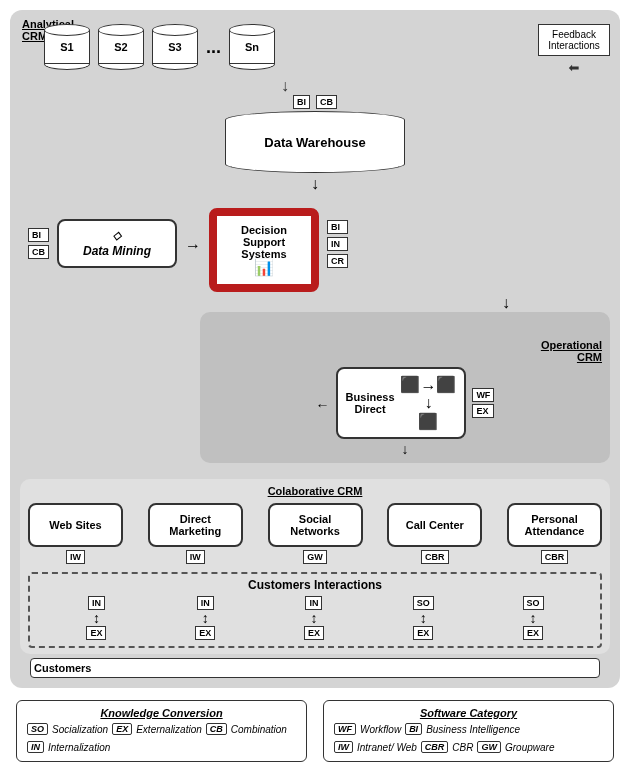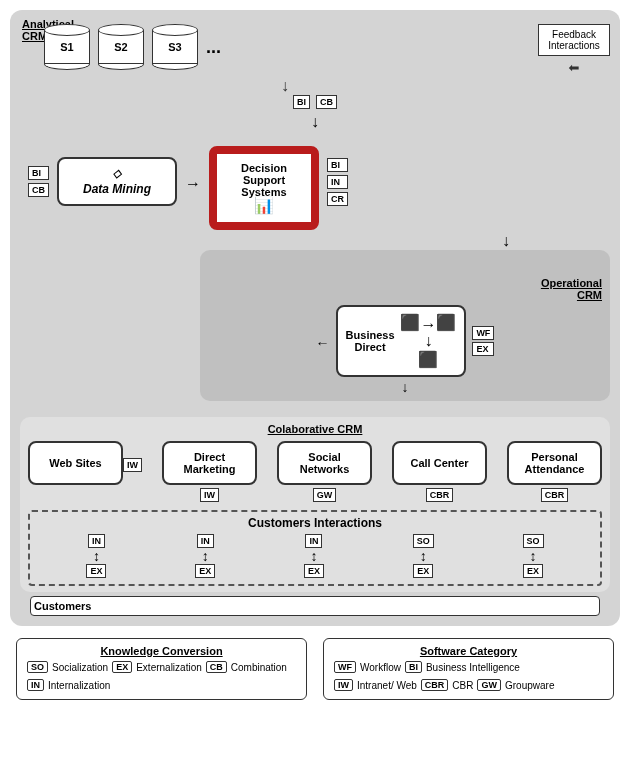--- a/index.html
+++ b/index.html
@@ -217,20 +217,21 @@
       margin-left: 10px;
       margin-right: 10px;
     }
 
     
     .legend-section {
       display: flex;
       gap: 16px;
       margin-top: 12px;
       padding: 0 6px;
+      font-style: italic;
     }
     .legend-box {
       border: 1.5px solid #333;
       border-radius: 6px;
       background: #fff;
       padding: 6px 10px;
       flex: 1;
     }
     .legend-title {
       font-size: 11px;
@@ -321,39 +322,53 @@
         <div class="cylinder">
           <div class="cylinder-top"></div>
           <div class="cylinder-body">
               <span>S3</span>
             </div>
           <div class="cylinder-bottom"></div>
         </div>
 
         <div style="font-size:18px; font-weight:bold; padding-bottom:12px;">...</div>
 
+        <div class="cylinder">
+          <div class="cylinder-top"></div>
+          <div class="cylinder-body">
+              <span>Sn</span>
+            </div>
+          <div class="cylinder-bottom"></div>
+        </div>
       </div>
 
       <div style="display:flex; flex-direction:column; align-items:center;">
         <div class="feedback-box" style="font-size:10px; white-space:pre-line; text-align:center;"><span style="white-space:pre-line;">Feedback
 Interactions</span></div>
 
         <div style="font-size:13px; color:#333;">⬅</div>
       </div>
     </div>
 
     <div style="display:flex; justify-content:center; margin: 2px 0 0 -60px;">
       <span style="font-size:16px; color:#333;">↓</span>
     </div>
 
     <div style="display:flex; flex-direction:column; align-items:center; margin-top:0;">
       <div class="dw-badges">
         <span class="badge">BI</span>
         <span class="badge">CB</span>
       </div>
+      <div class="data-warehouse">
+        <div class="dw-cylinder-top"></div>
+        <div class="dw-cylinder-body">
+            <span>Data Warehouse</span>
+          </div>
+        <div class="dw-cylinder-bottom"></div>
+      </div>
     </div>
 
     <div style="display:flex; justify-content:center; margin:2px 0;">
       <span style="font-size:16px;">↓</span>
     </div>
 
     <div style="display:flex; align-items:center; padding:0 8px; gap:8px;">
 
       <div class="badge-stack">
         <span class="badge">BI</span>
@@ -412,21 +427,21 @@
     </div>
 
     <div class="collab-crm-box" style="margin-top:16px;">
       <div class="collaborative-label">
         <span>Colaborative
 CRM</span>
       </div>
 
       <div class="channels-row">
 
-        <div style="display:flex; flex-direction:row; align-items:center;">
+        <div style="display:flex; flex-direction:column; align-items:center;">
           <div class="channel-box">
             <span>Web Sites</span>
           </div>
           <div class="channel-badge-row">
             <span class="badge">IW</span>
           </div>
         </div>
 
         <div style="display:flex; flex-direction:column; align-items:center;">
           <div class="channel-box">

